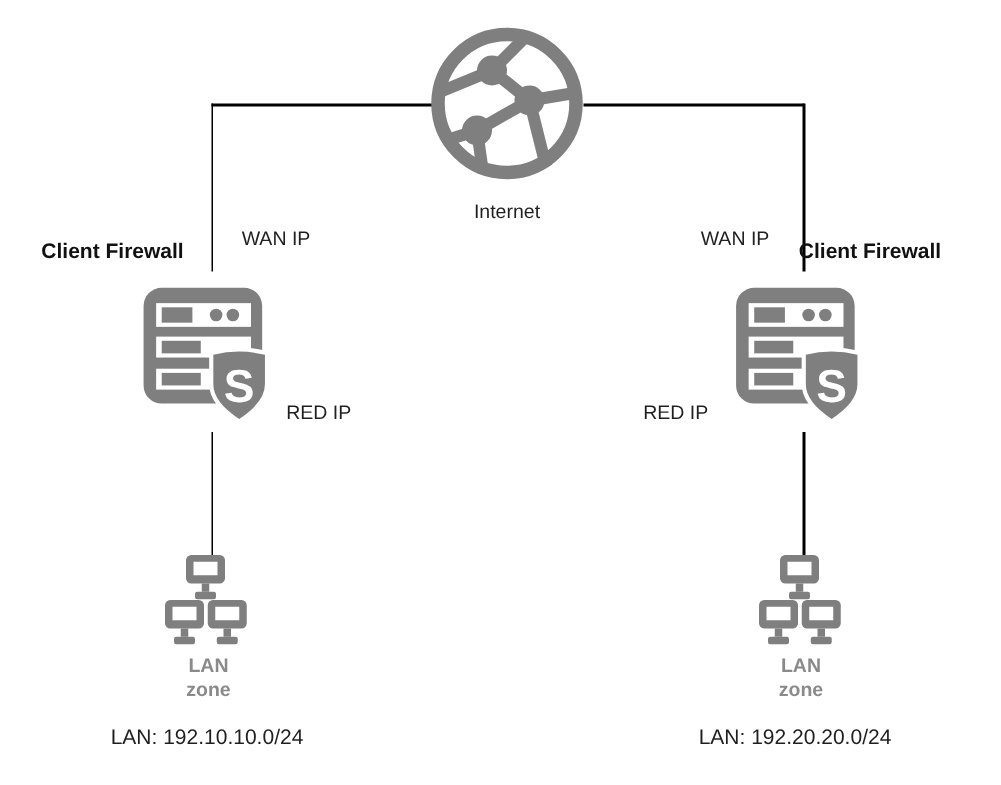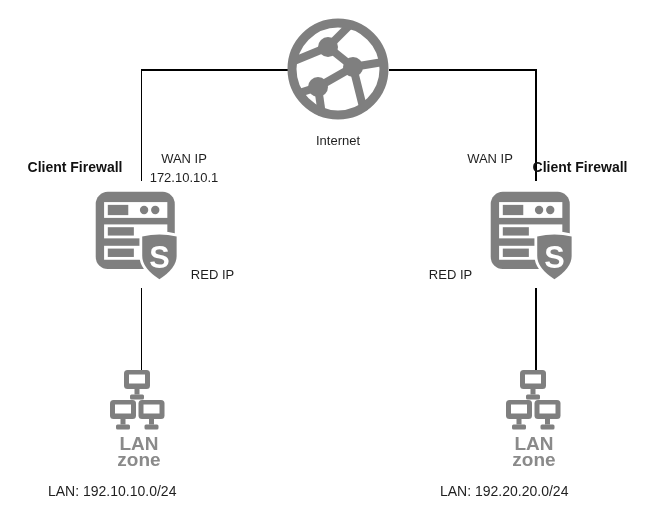--- a/index.html
+++ b/index.html
@@ -5,23 +5,23 @@
   html, body { margin:0; padding:0; background:#ffffff; }
   .canvas {
     position:relative; width:667px; height:523px; background:#ffffff;
     font-family:"Liberation Sans", sans-serif; color:#1f1f1f; overflow:hidden;padding-left:17px;
   }
   .line { position:absolute; background:#000000; }
   .icon { position:absolute; }
   .lbl { position:absolute; text-align:center; font-size:13px; line-height:19px; }
   .lbl span { display:block; }
   .fw-name { position:absolute; text-align:center; font-size:14px; font-weight:bold; line-height:16px; color:#111111; }
-  .zone-lbl { position:absolute; text-align:center; font-size:19px; font-weight:bold; line-height:16px; color:#8a8a8a; }
+  .zone-lbl { position:absolute; text-align:center; font-size:13px; font-weight:bold; line-height:16px; color:#8a8a8a; }
   .zone-lbl span { display:block; }
-  .subnet { position:absolute; text-align:left; font-size:14px; line-height:17px; }
+  .subnet { position:absolute; text-align:center; font-size:14px; line-height:17px; }
   .shield-s { font-family:"Liberation Sans", sans-serif; font-size:33px; font-weight:bold; fill:#ffffff; text-anchor:middle; }
 </style>
 </head>
 <body>
 
 <svg style="position:absolute;width:0;height:0" aria-hidden="true">
   <defs>
     <g id="monitor">
       <rect x="0" y="0" width="26" height="19" rx="3.5" fill="#7f7f7f"></rect>
       <rect x="5" y="4.5" width="16" height="9" fill="#ffffff"></rect>
@@ -58,21 +58,20 @@
     </g>
     <circle cx="52" cy="52" r="46" fill="none" stroke="#7f7f7f" stroke-width="9"></circle>
   </svg>
   <div class="lbl" style="left:298px; top:131px; width:80px;">
     <span>Internet</span>
   </div>
 
   <div class="fw-name" style="left:16px; top:159px; width:118px;">Client Firewall</div>
   <div class="lbl" style="left:145px; top:149px; width:78px;">
     <span>WAN IP</span>
-    <span>172.10.10.1</span>
   </div>
 
   <svg class="icon" style="left:92px; top:189px;" width="93" height="95" viewBox="0 0 100 102">
     <rect x="4" y="3" width="85" height="83" rx="13" fill="#7f7f7f"></rect>
     <rect x="13" y="14" width="68" height="17" fill="#ffffff"></rect>
     <rect x="17" y="17" width="22" height="11" fill="#7f7f7f"></rect>
     <circle cx="56" cy="22.5" r="4.5" fill="#7f7f7f"></circle>
     <circle cx="68" cy="22.5" r="4.5" fill="#7f7f7f"></circle>
     <rect x="13" y="38" width="68" height="15" fill="#ffffff"></rect>
     <rect x="17" y="41" width="28" height="9" fill="#7f7f7f"></rect>

